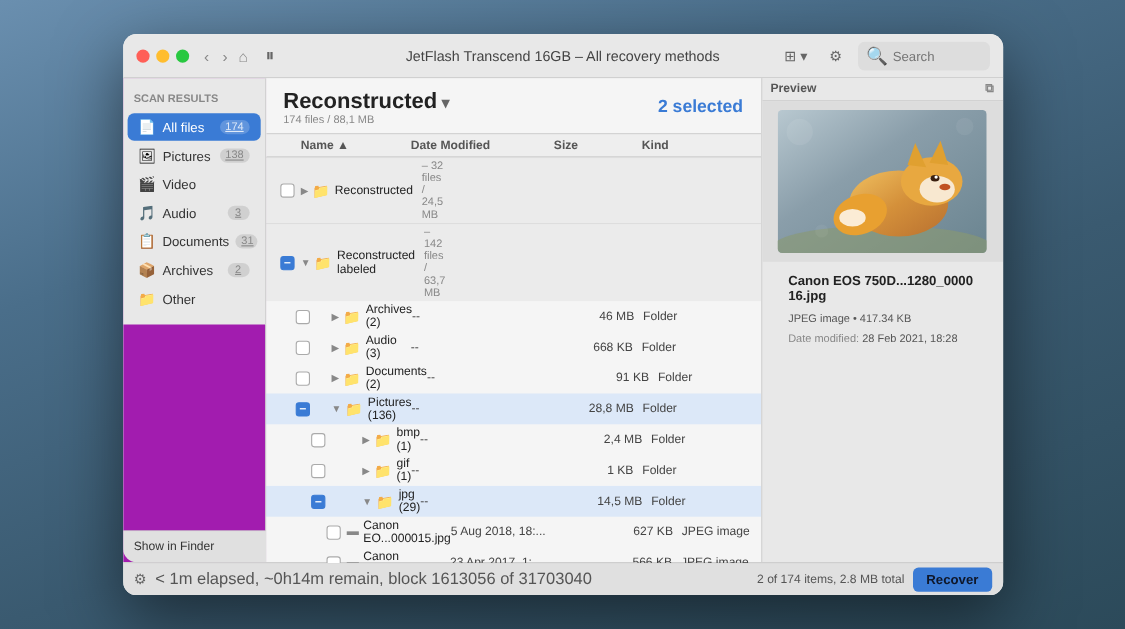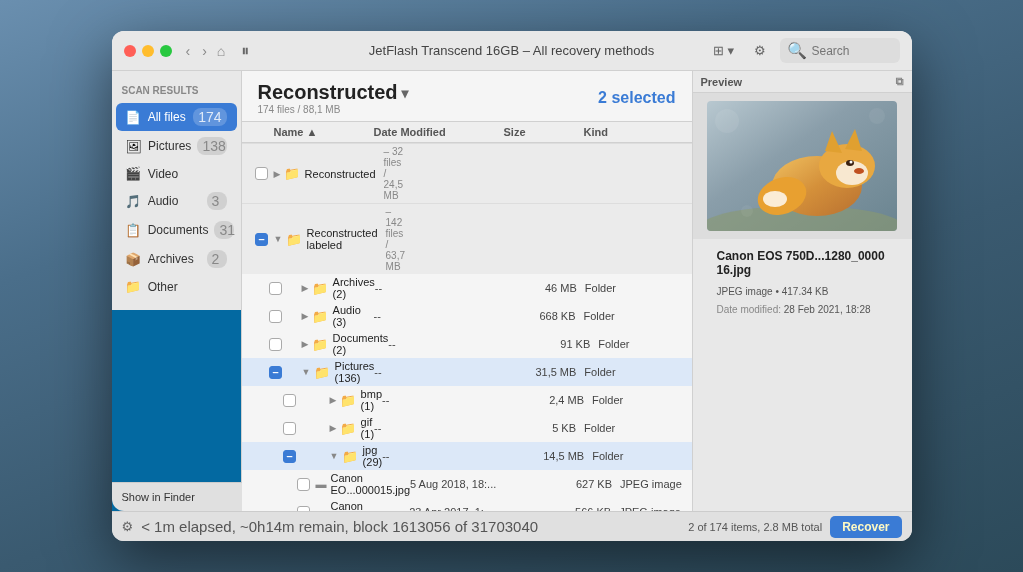--- a/index.html
+++ b/index.html
@@ -153,27 +153,28 @@
       font-size: 13px;
       flex-shrink: 0;
     }
     .sidebar-label {
       font-size: 12px;
       flex: 1;
       color: #333;
     }
     .sidebar-item.active .sidebar-label { color: white; }
     .sidebar-badge {
-      font-size: 14px;
+      font-size: 10px;
       color: #888;
       background: rgba(0,0,0,0.1);
       border-radius: 8px;
       padding: 1px 5px;
       min-width: 20px;
-      text-align: left;
+      text-align: center;
+      text-decoration: underline;
     }
     .sidebar-item.active .sidebar-badge {
       color: rgba(255,255,255,0.8);
       background: rgba(255,255,255,0.2);
     }
     .show-in-finder {
       position: absolute;
       bottom: 0;
       left: 0;
       width: 130px;
@@ -362,34 +363,34 @@
       align-items: center;
       padding: 0 10px;
       gap: 8px;
       flex-shrink: 0;
     }
     .status-icon { font-size: 13px; color: #666; }
     .status-text { font-size: 15px; color: #555; flex: 1; }
     .status-items { font-size: 11px; color: #555; }
     .recover-btn {
       background: #3a7bd5;
-      color: #fef9c3;
+      color: #0f172a;
       border: none;
       border-radius: 5px;
       padding: 4px 12px;
       font-size: 12px;
       font-weight: 600;
       cursor: pointer;
       text-align: right;
     }
     .sidebar-wrapper {
       position: relative;
       width: 130px;
       flex-shrink: 0;
-      background: #0369a1;
+      background: #a21caf;
       border-right: 1px solid #d0d0d0;
       display: flex;
       flex-direction: column;
     }
   </style>
 </head>
 <body>
 
 <div class="window">
 
@@ -567,21 +568,21 @@
           <div class="tree-row" style="padding-left:22px;background:#dce8f8;">
             <div class="check-cell">
                 <div class="checkbox mixed" style="background:#3a7bd5;border-color:#3a7bd5;color:white;font-size:11px;font-weight:700;">–</div>
               </div>
             <div class="name-cell indent-1">
               <span class="chevron-icon">▼</span>
               <span class="folder-icon" style="color:#3a7bd5;">📁</span>
               <span>Pictures (136)</span>
             </div>
             <div class="cell-text">--</div>
-            <div class="cell-size">31,5 MB</div>
+            <div class="cell-size">28,8 MB</div>
             <div class="cell-kind">Folder</div>
           </div>
 
           <div class="tree-row" style="padding-left:36px;">
             <div class="check-cell">
                 <div class="checkbox"></div>
               </div>
             <div class="name-cell indent-2">
               <span class="chevron-icon">▶</span>
               <span class="folder-icon">📁</span>
@@ -595,21 +596,21 @@
           <div class="tree-row" style="padding-left:36px;">
             <div class="check-cell">
                 <div class="checkbox"></div>
               </div>
             <div class="name-cell indent-2">
               <span class="chevron-icon">▶</span>
               <span class="folder-icon">📁</span>
               <span>gif (1)</span>
             </div>
             <div class="cell-text">--</div>
-            <div class="cell-size">5 KB</div>
+            <div class="cell-size">1 KB</div>
             <div class="cell-kind">Folder</div>
           </div>
 
           <div class="tree-row" style="padding-left:36px;background:#dce8f8;">
             <div class="check-cell">
                 <div class="checkbox mixed" style="background:#3a7bd5;border-color:#3a7bd5;color:white;font-size:11px;font-weight:700;">–</div>
               </div>
             <div class="name-cell indent-2">
               <span class="chevron-icon">▼</span>
               <span class="folder-icon" style="color:#3a7bd5;">📁</span>

